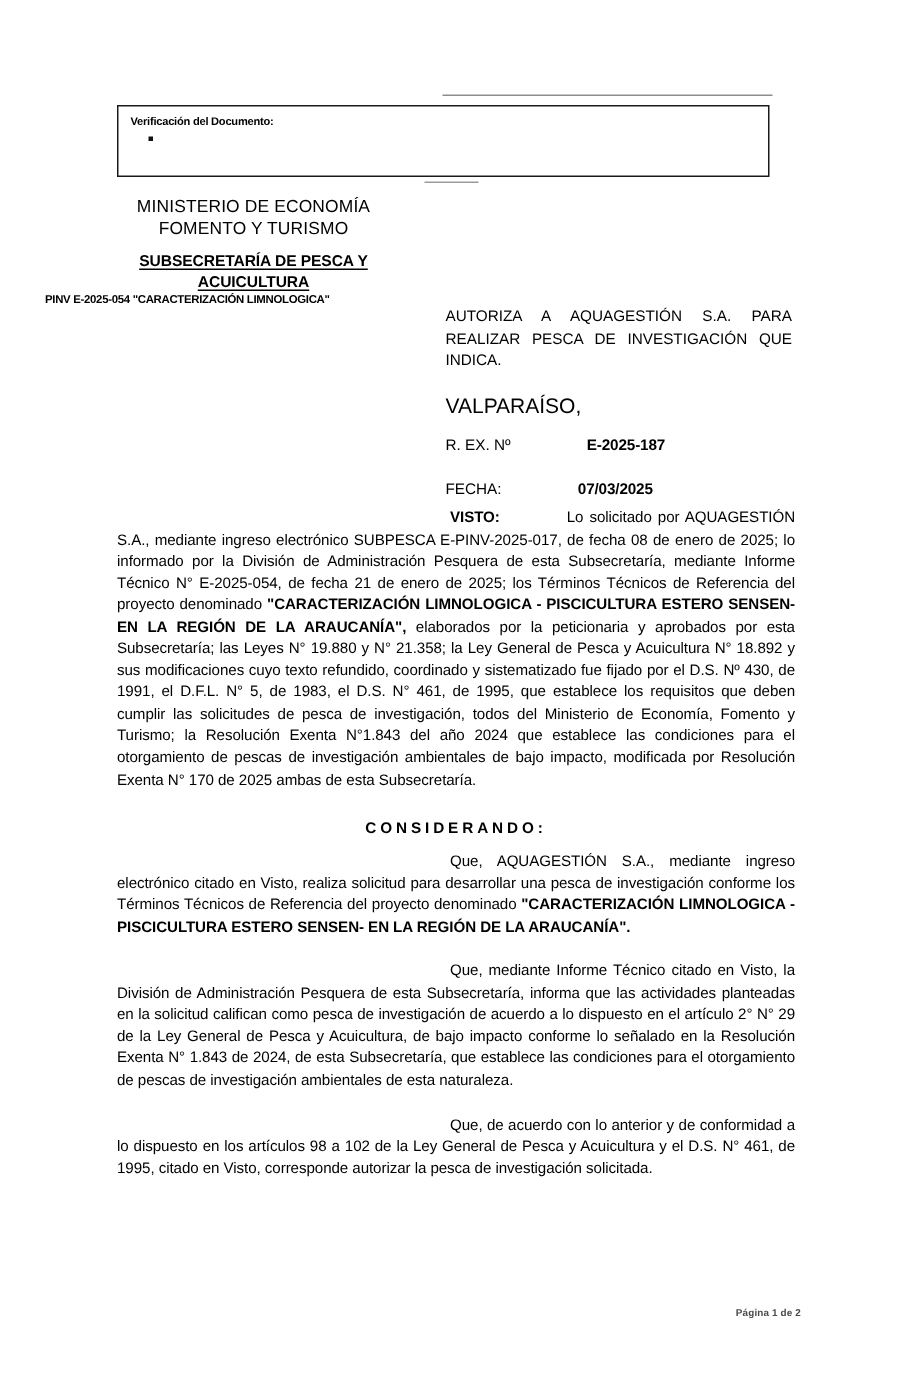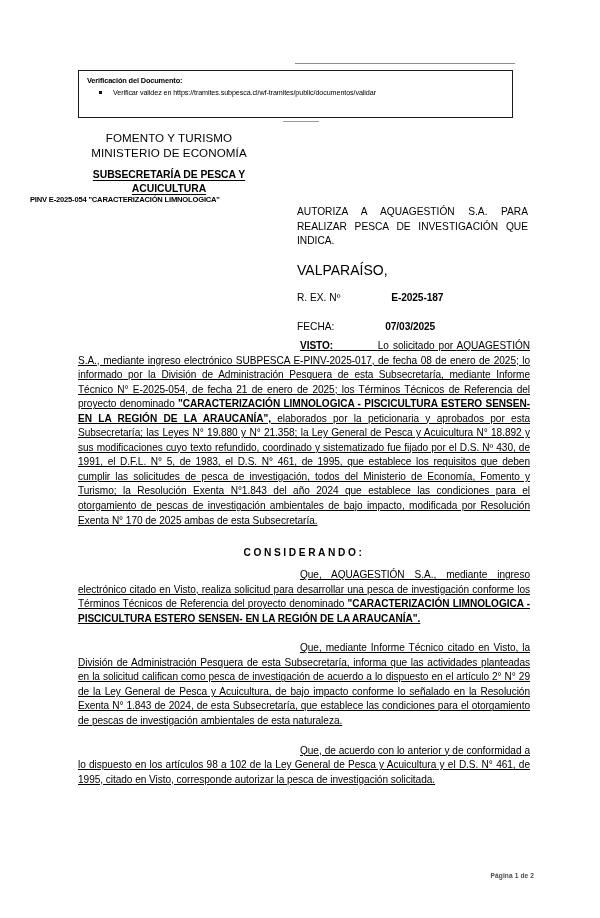--- a/index.html
+++ b/index.html
@@ -160,21 +160,20 @@
     top: 339px;
     width: 452px;
   }
   p.para {
     margin: 0 0 10px 0;
     font-size: 10.1px;
     line-height: 14.55px;
     text-align: justify;
     text-align-last: left;
     letter-spacing: -0.05px;
-    text-decoration: underline;
   }
   p.para .indent {
     display: inline-block;
     width: 222px;
   }
   p.para b { font-weight: bold; }
 
   .considerando {
     margin: 19px 0 10px 0;
     text-align: center;
@@ -204,28 +203,27 @@
 <div class="page">
 
   <div class="scan-line-top"></div>
   <div class="scan-line-bottom"></div>
 
   <div class="verif-box">
     <div class="verif-title">Verificación del Documento:</div>
     <ul class="verif-list">
       <li>
         <span class="bullet"></span>
-        <span>Verificar validez en https://tramites.subpesca.cl/wf-tramites/public/documentos/validar</span>
       </li>
     </ul>
   </div>
 
   <div class="letterhead">
+    <div class="lh-line">MINISTERIO DE ECONOMÍA</div>
     <div class="lh-line">FOMENTO Y TURISMO</div>
-    <div class="lh-line">MINISTERIO DE ECONOMÍA</div>
     <div class="lh-sub">
       <span>SUBSECRETARÍA DE PESCA Y</span><br>
       <span>ACUICULTURA</span>
     </div>
     <div class="lh-proj">PINV E-2025-054 "CARACTERIZACIÓN LIMNOLOGICA"</div>
   </div>
 
   <div class="rhead">
     <div class="subject">AUTORIZA A AQUAGESTIÓN S.A. PARA REALIZAR PESCA DE INVESTIGACIÓN QUE INDICA.</div>
     <div class="place">VALPARAÍSO,</div>

